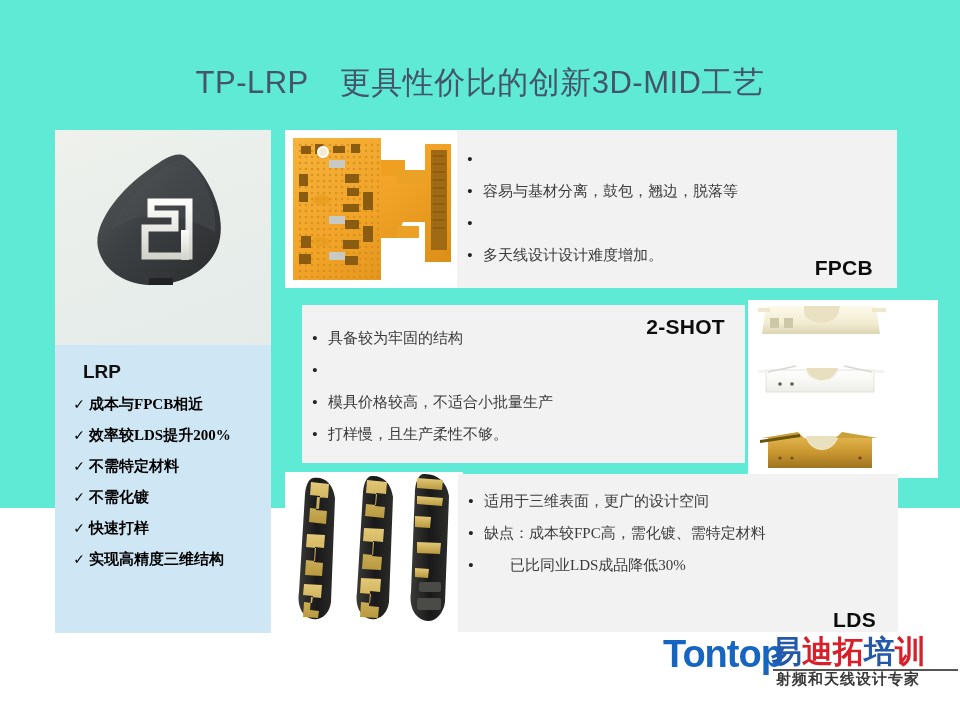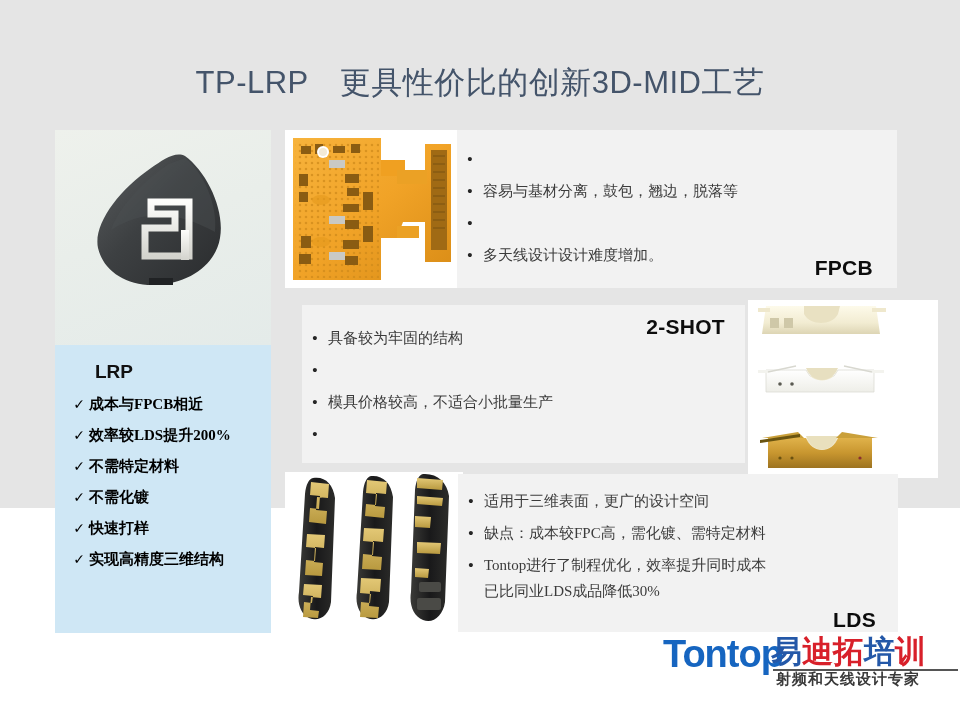--- a/index.html
+++ b/index.html
@@ -2,21 +2,21 @@
 <html><head>
 <meta charset="utf-8">
 <style>
   * { box-sizing: border-box; margin: 0; padding: 0; }
   html, body {
     width: 960px; height: 720px;
     background: #ffffff;
     font-family: "Liberation Sans", "DejaVu Sans", sans-serif;
     overflow: hidden;
   }
-  .slide { position: relative; width: 960px; height: 508px; background: #e5e5e5; }
+  .slide { position: relative; width: 960px; height: 508px; background: #5eead4; }
 
   
   .title {
     position: absolute;
     left: 0; top: 62px; width: 960px;
     text-align: center;
     font-size: 31px;
     color: #44546a;
     letter-spacing: 0.5px;
     white-space: pre;
@@ -37,21 +37,21 @@
   }
 
   .lrp-panel {
     position: absolute;
     left: 55px; top: 345px; width: 216px; height: 288px;
     background: #cfe7f5;
     padding: 14px 10px 10px 10px;
   }
   .lrp-title {
     font-size: 19px; font-weight: bold; color: #111;
-    margin: 2px 0 12px 30px;
+    margin: 2px 0 12px 18px;
     font-family: "Liberation Sans", "DejaVu Sans", sans-serif;
   }
   .lrp-list { list-style: none; margin: 0; padding: 0; }
   .lrp-item {
     display: flex; align-items: flex-start;
     margin: 0 0 12px 4px;
   }
   .lrp-check {
     flex: 0 0 auto;
     width: 20px;
@@ -301,20 +301,21 @@
       </li>
       <li class="bullet">
         <span class="dot">•</span>
       </li>
       <li class="bullet">
         <span class="dot">•</span>
         <span class="txt">模具价格较高，不适合小批量生产</span>
       </li>
       <li class="bullet">
         <span class="dot">•</span>
+        <span class="txt">打样慢，且生产柔性不够。</span>
       </li>
     </ul>
   </div>
 
   <div class="shot-imgs">
     <svg viewBox="0 0 190 178" width="190" height="178">
       <defs>
         <linearGradient id="gcream" x1="0" y1="0" x2="0" y2="1">
           <stop offset="0%" stop-color="#fdfaea"></stop>
           <stop offset="60%" stop-color="#f2ecd2"></stop>
@@ -419,21 +420,20 @@
       <li class="bullet">
         <span class="dot">•</span>
         <span class="txt">适用于三维表面，更广的设计空间</span>
       </li>
       <li class="bullet">
         <span class="dot">•</span>
         <span class="txt">缺点：成本较FPC高，需化镀、需特定材料</span>
       </li>
       <li class="bullet" style="flex-wrap:wrap;">
         <span class="dot">•</span>
-        <span class="txt">Tontop进行了制程优化，效率提升同时成本</span>
         <div class="cont-line">已比同业LDS成品降低30%</div>
       </li>
     </ul>
     <div class="tag" style="right:22px; bottom:0;margin-top:28px;">LDS</div>
   </div>
 
   <div class="footer">
     <div class="brand">Tontop</div>
     <div class="watermark">
       <span class="b">易</span><span class="r">迪拓</span><span class="b">培</span><span class="r">训</span>

